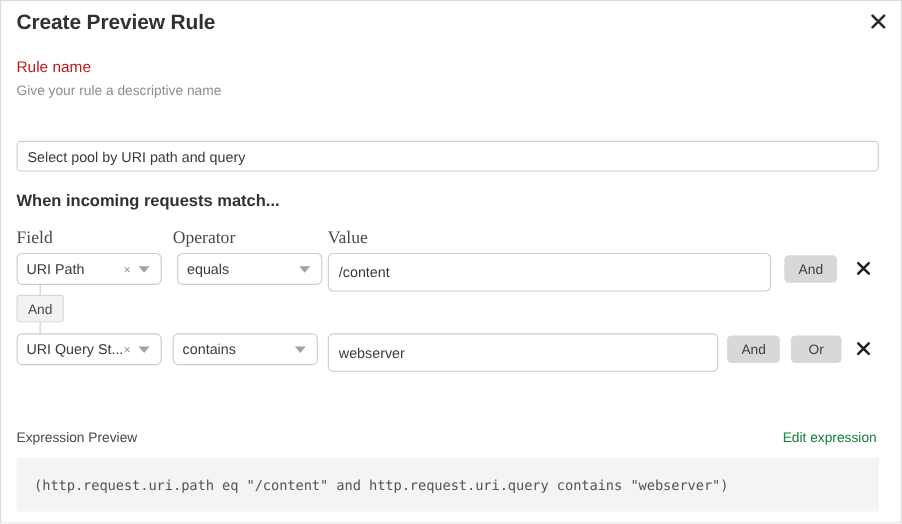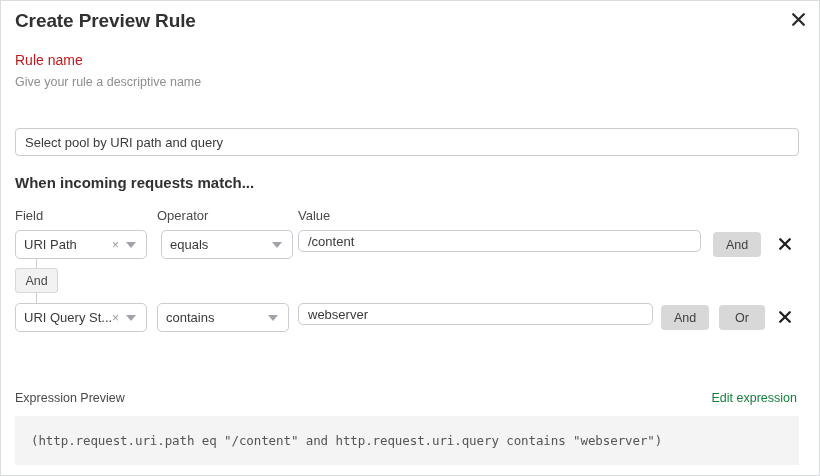--- a/index.html
+++ b/index.html
@@ -72,22 +72,23 @@
     position: absolute;
     left: 14px; top: 173px;
     font-size: 15px;
     font-weight: bold;
     color: #313131;
   }
 
   .col-label {
     position: absolute;
     top: 207px;
-    font-size: 13px;
+    font-size: 16px;
     color: #4a4a4a;
+    font-family: Liberation Serif, serif;
   }
   .col-label.field { left: 14px; }
   .col-label.operator { left: 156px; }
   .col-label.value { left: 297px; }
 
   
   .ctrl {
     position: absolute;
     height: 29px;
     border: 1px solid #c9ccd0;
@@ -117,21 +118,21 @@
     flex: 0 0 auto;
     width: 0; height: 0;
     border-left: 5px solid transparent;
     border-right: 5px solid transparent;
     border-top: 6px solid #a0a3a7;
     margin-right: 2px;
   }
 
   .txtinput {
     position: absolute;
-    height: 22px;
+    height: 35px;
     border: 1px solid #c9ccd0;
     border-radius: 5px;
     background: #fff;
     font-family: "Liberation Sans", sans-serif;
     font-size: 13px;
     color: #3a3a3a;
     padding: 0 9px;
     outline: none;
   }
 

